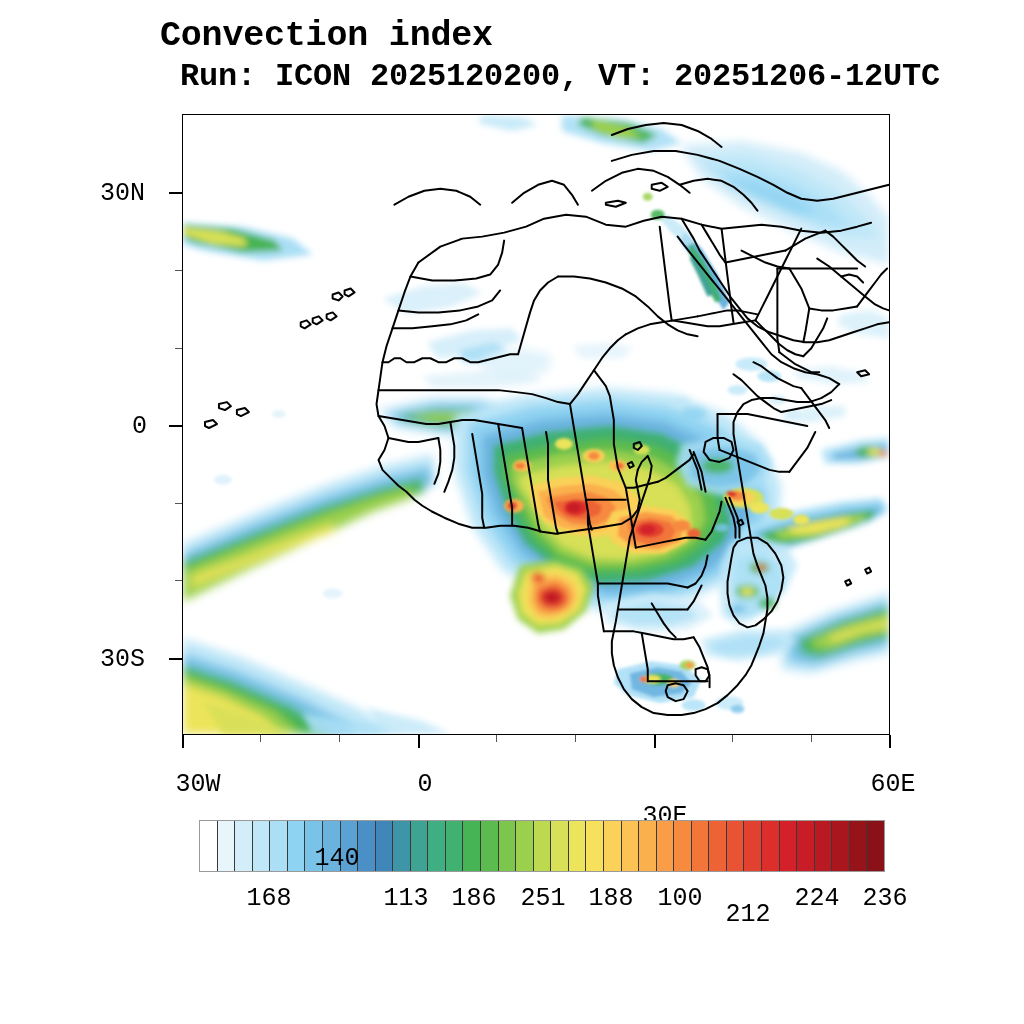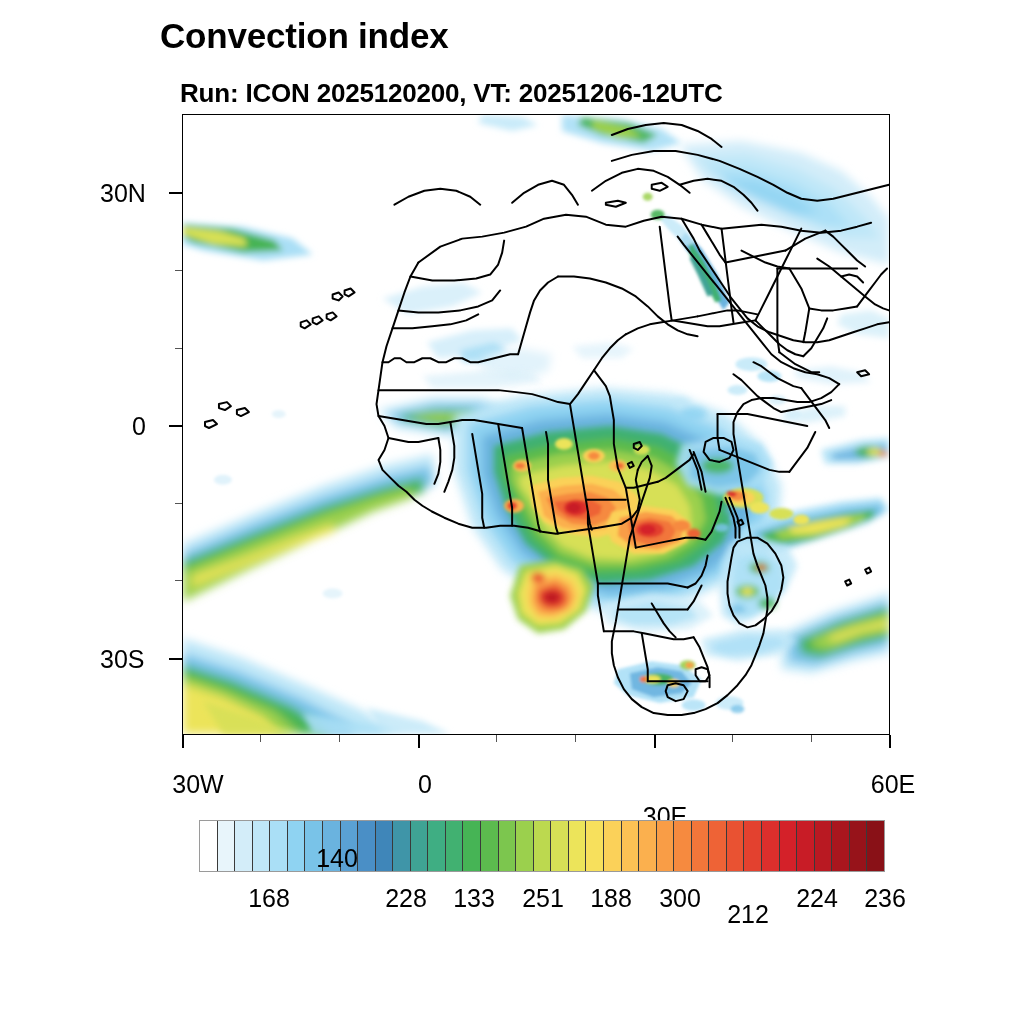--- a/index.html
+++ b/index.html
@@ -1,22 +1,22 @@
 <!DOCTYPE html>
 <html><head>
 <meta charset="utf-8">
 <style>
   html,body{margin:0;padding:0;background:#ffffff;}
   body{width:1024px;height:1024px;overflow:hidden;font-family:"Liberation Sans",sans-serif;}
-  #page{position:relative;width:876px;height:1024px;background:#fff;}
+  #page{position:relative;width:876px;height:1024px;background:#fff;font-family:Liberation Mono, monospace;}
 
   
   #title{position:absolute;left:160px;top:16px;font-size:35px;font-weight:bold;color:#000;
          letter-spacing:-0.2px;white-space:nowrap;}
-  #subtitle{position:absolute;left:180px;top:78px;font-size:26px;font-weight:bold;color:#000;
+  #subtitle{position:absolute;left:180px;top:58px;font-size:32px;font-weight:bold;color:#000;
             letter-spacing:-0.2px;white-space:nowrap;}
 
   
   #plot{position:absolute;left:182px;top:114px;width:708px;height:621px;
         border:1.6px solid #000;box-sizing:border-box;background:#fff;overflow:hidden;}
   #mapcanvas{position:absolute;left:0;top:0;width:100%;height:100%;}
 
   
   .tick{position:absolute;background:#000;}
   .tick.major-x{width:1.6px;height:13px;}
@@ -543,22 +543,22 @@
       <div class="cell" style="background: rgb(212, 33, 41);"></div>
       <div class="cell" style="background: rgb(200, 28, 38);"></div>
       <div class="cell" style="background: rgb(185, 25, 34);"></div>
       <div class="cell" style="background: rgb(169, 22, 30);"></div>
       <div class="cell" style="background: rgb(151, 19, 26);"></div>
       <div class="cell" style="background: rgb(137, 17, 23);"></div>
     </div>
 
   <div class="cblab" style="left:269px;top:884px;">168</div>
   <div class="cblab" style="left:337px;top:844px;">140</div>
-  <div class="cblab" style="left:406px;top:884px;">228</div>
-  <div class="cblab" style="left:474px;top:884px;">133</div>
+  <div class="cblab" style="left:406px;top:884px;">113</div>
+  <div class="cblab" style="left:474px;top:884px;">186</div>
   <div class="cblab" style="left:543px;top:884px;">251</div>
   <div class="cblab" style="left:611px;top:884px;text-align:center;">188</div>
-  <div class="cblab" style="left:680px;top:884px;">300</div>
+  <div class="cblab" style="left:680px;top:884px;">100</div>
   <div class="cblab" style="left:748px;top:900px;">212</div>
   <div class="cblab" style="left:817px;top:884px;">224</div>
   <div class="cblab" style="left:885px;top:884px;">236</div>
 
 </div>
 
 </body></html>

